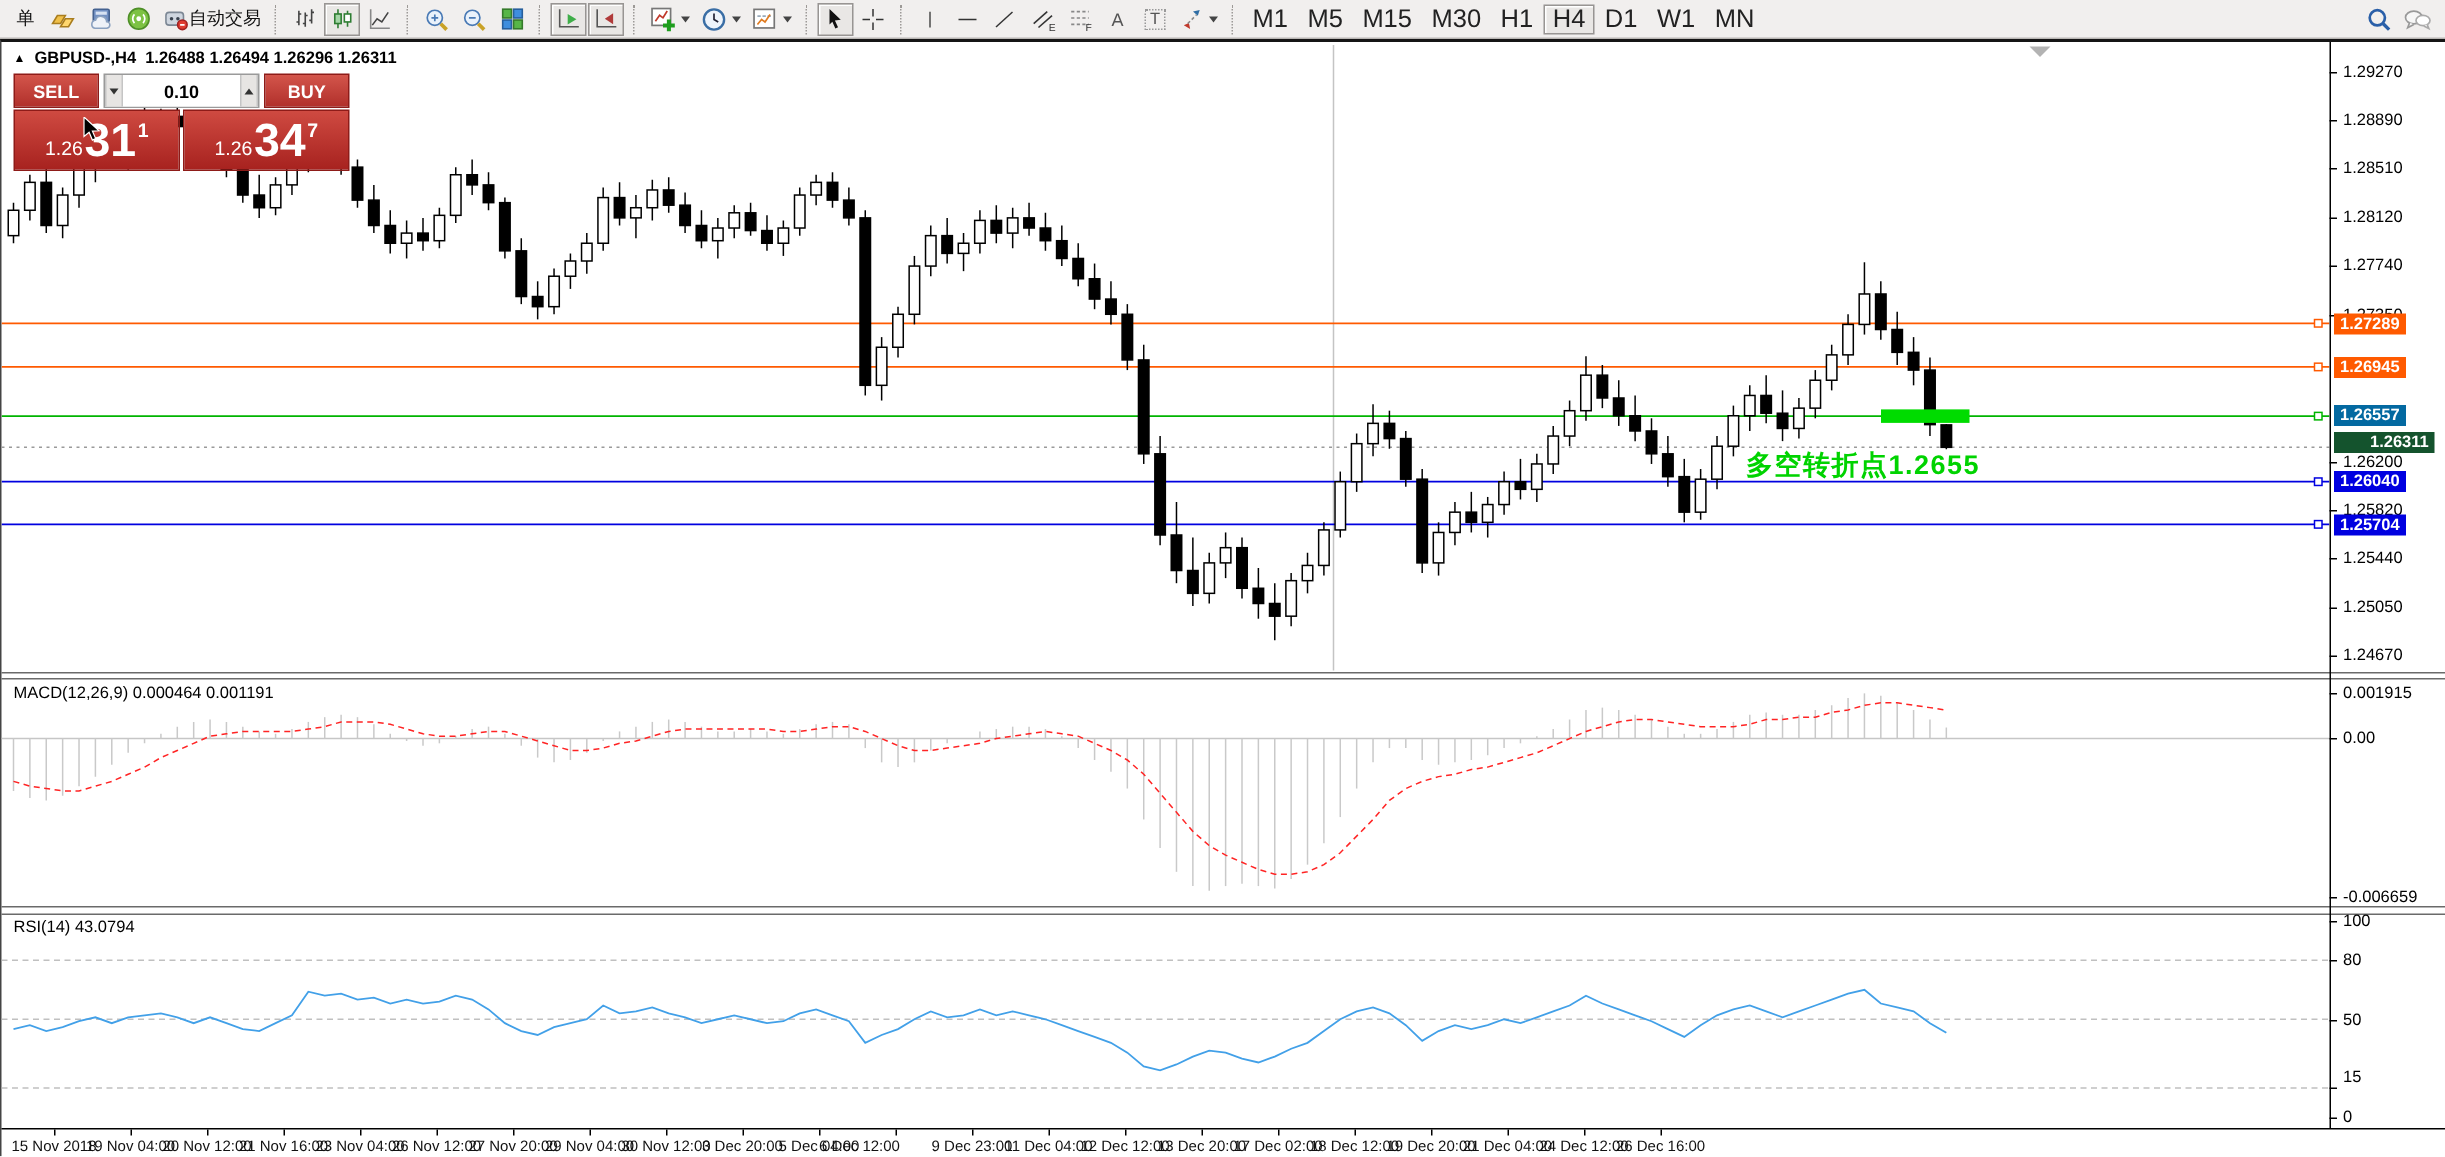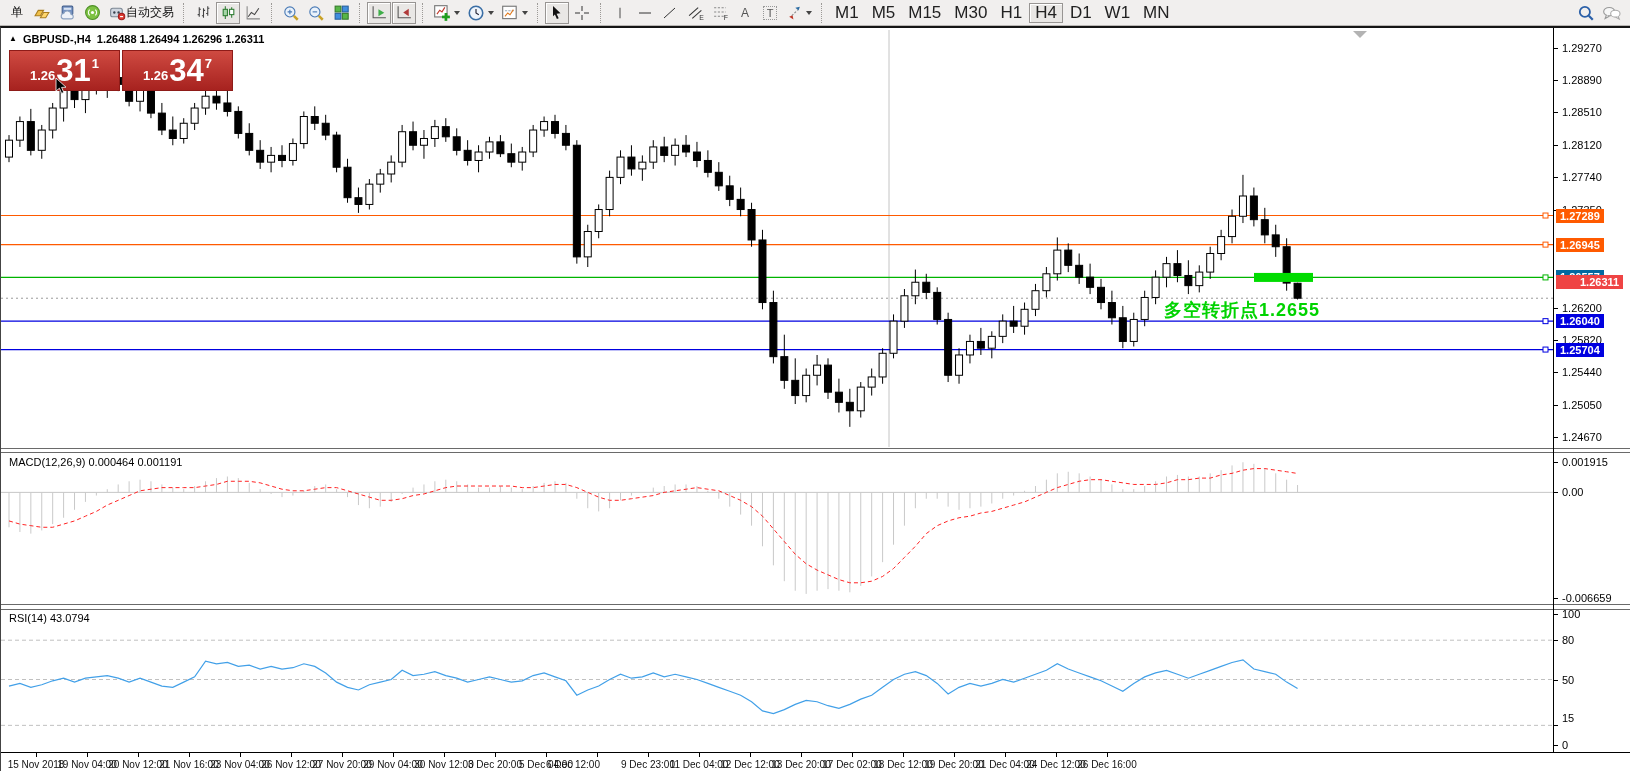--- a/index.html
+++ b/index.html
@@ -56,21 +56,21 @@
   .tri-up{width:0;height:0;border-left:3px solid transparent;border-right:3px solid transparent;
           border-bottom:4px solid #333;}
   .tri-down{width:0;height:0;border-left:3px solid transparent;border-right:3px solid transparent;
             border-top:4px solid #333;}
   .vol{width:100%;border:none;outline:none;text-align:center;font-size:12px;font-weight:700;
        font-family:"Liberation Sans",sans-serif;}
   .tp-prices{display:flex;gap:2px;margin-top:1px;height:41px;}
   .tp-price{flex:1;border:1px solid #8e1b18;color:#fff;
             background:linear-gradient(180deg,#cf4a41,#a7221f);
             display:flex;align-items:center;justify-content:center;cursor:default;padding:0;}
-  .tp-price .small{font-size:13px;font-weight:700;margin-top:10px;}
+  .tp-price .small{font-size:13px;font-weight:400;margin-top:10px;}
   .tp-price .big{font-size:31px;font-weight:700;line-height:1;margin:0 1px;}
   .tp-price .sup{font-size:13px;font-weight:700;align-self:flex-start;margin-top:5px;}
   #mouse-cursor{position:absolute;left:54px;top:50px;z-index:9;}
   .ico{display:block;}
 </style>
 </head>
 <body>
 
 <div id="app">
 
@@ -685,20 +685,33 @@
 
     <div class="chart-title">
       <span class="collapse-tri">▲</span>
       <span>GBPUSD-,H4</span>
       <span>1.26488 1.26494 1.26296 1.26311</span>
     </div>
 
     <div id="shift-marker"></div>
 
     <div class="trade-panel">
+      <div class="tp-top">
+        <button class="tp-btn">SELL</button>
+        <div class="tp-spin">
+          <button class="spin-btn">
+              <span class="tri-down"></span>
+            </button>
+          <input class="vol" readonly="" value="0.10" style="">
+          <button class="spin-btn">
+              <span class="tri-up"></span>
+            </button>
+        </div>
+        <button class="tp-btn">BUY</button>
+      </div>
       <div class="tp-prices">
         <button class="tp-price">
           <span class="small">1.26</span>
           <span class="big">31</span>
           <span class="sup">1</span>
         </button>
         <button class="tp-price">
           <span class="small">1.26</span>
           <span class="big">34</span>
           <span class="sup">7</span>
@@ -757,21 +770,21 @@
         <div class="ylab" style="top: 606.2px;">80</div>
         <div class="ytick" style="top: 651.5px;"></div>
         <div class="ylab" style="top: 645.5px;">50</div>
         <div class="ytick" style="top: 697.35px;"></div>
         <div class="ylab" style="top: 684px;">15</div>
         <div class="ytick" style="top: 717px;"></div>
         <div class="ylab" style="top: 711px;">0</div>
         <div class="plabel" style="top: 180.524px; background: rgb(255, 90, 0);">1.27289</div>
         <div class="plabel" style="top: 209.614px; background: rgb(255, 90, 0); text-align: right;">1.26945</div>
         <div class="plabel" style="top: 242.425px; background: #0369a1;">1.26557</div>
-        <div class="plabel" style="top: 247px; background: #ef4444; padding-left: 24px;">1.26311</div>
+        <div class="plabel" style="top: 260px; background: #14532d; padding-left: 24px;">1.26311</div>
         <div class="plabel" style="top: 286.146px; background: rgb(0, 0, 224);">1.26040</div>
         <div class="plabel" style="top: 314.56px; background: rgb(0, 0, 224);">1.25704</div>
       </div>
     <div id="timeaxis">
         <div class="xtick" style="left: 35px;"></div>
         <div class="xlab" style="left: 35px;">15 Nov 2018</div>
         <div class="xtick" style="left: 86px;"></div>
         <div class="xlab" style="left: 86px;">19 Nov 04:00</div>
         <div class="xtick" style="left: 137px;"></div>
         <div class="xlab" style="left: 137px;">20 Nov 12:00</div>

